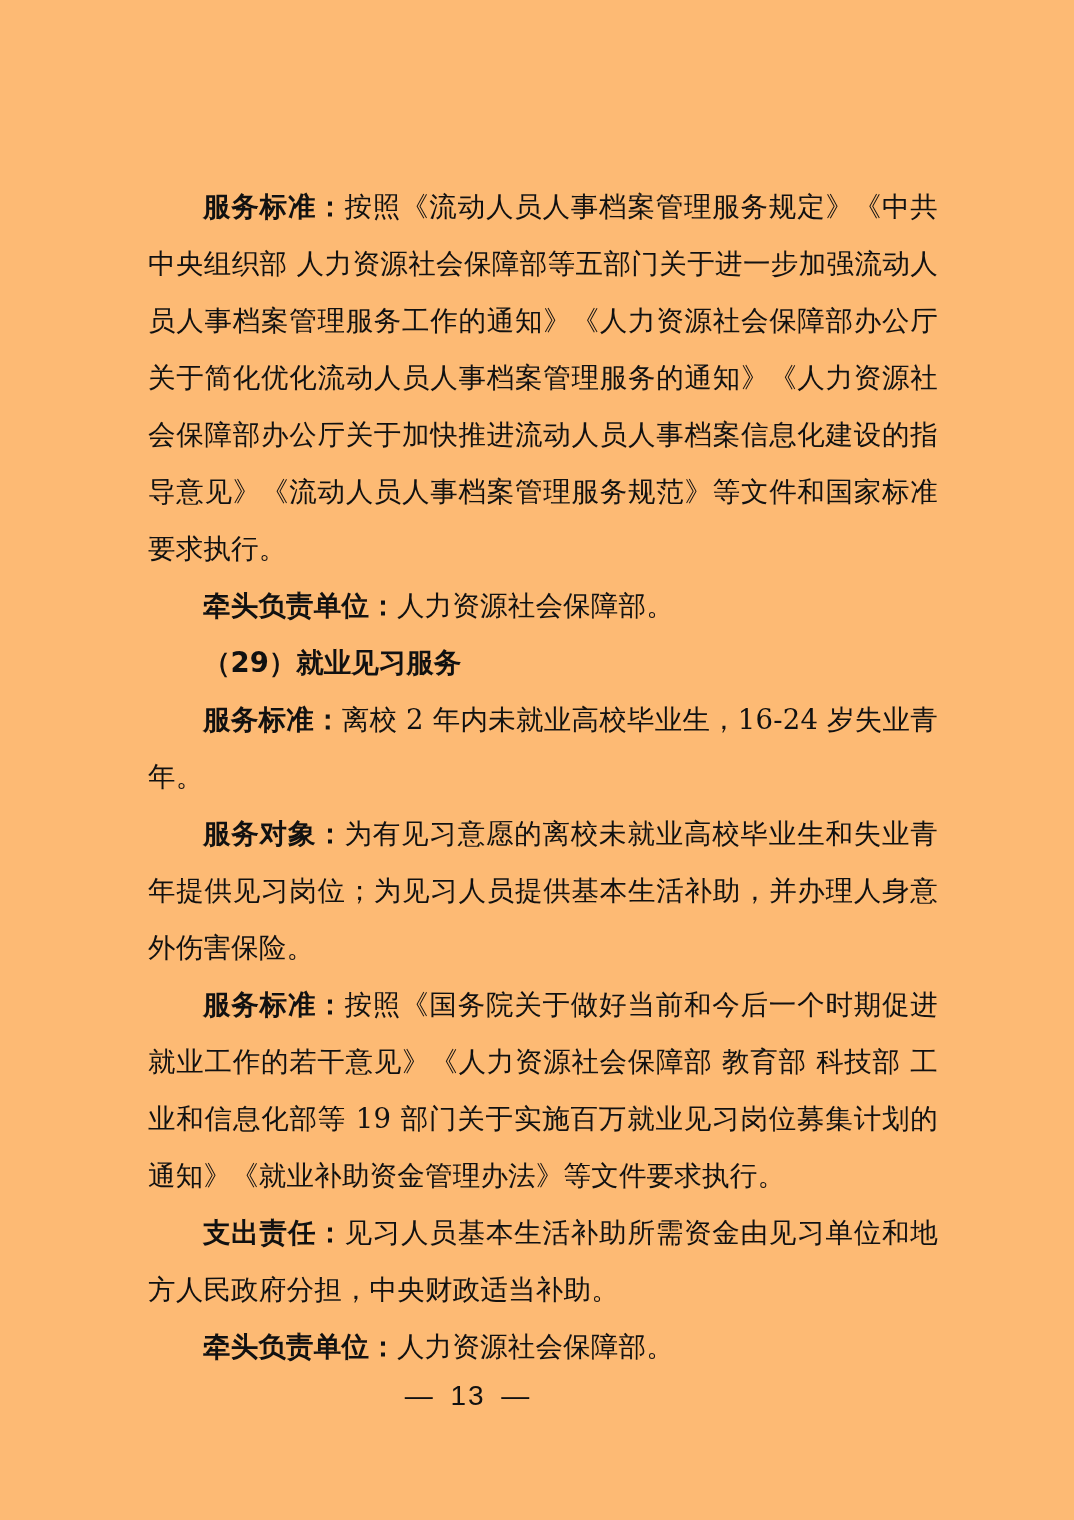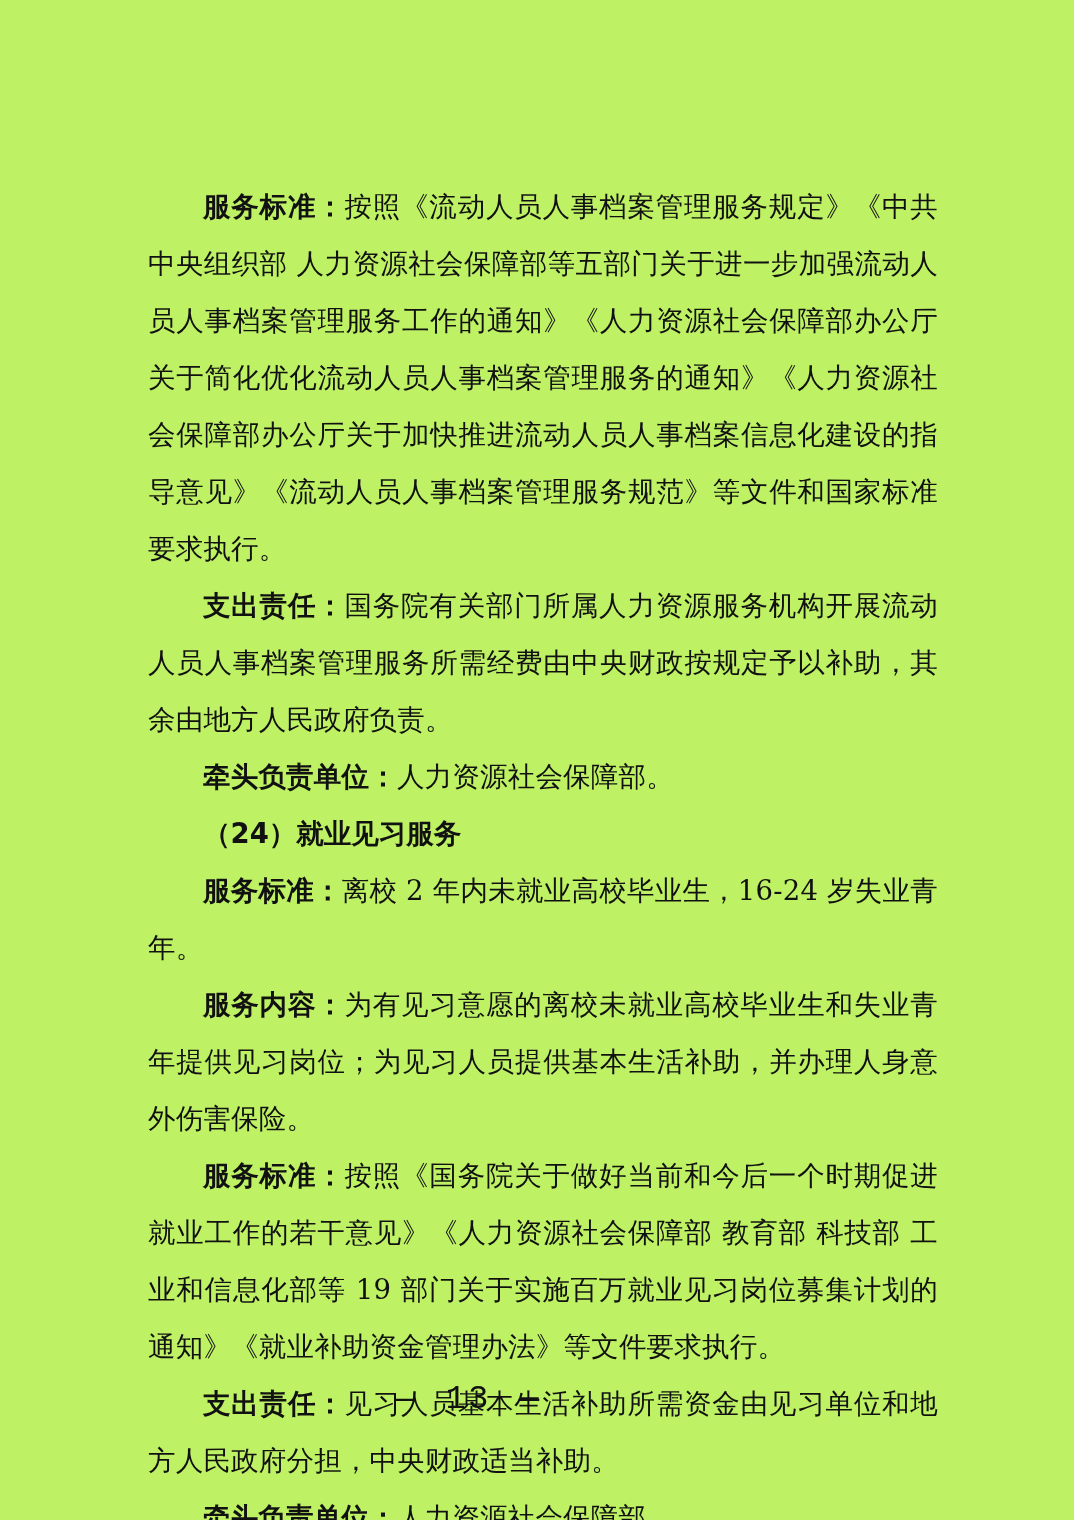--- a/index.html
+++ b/index.html
@@ -4,21 +4,21 @@
 <style>
   html, body {
     margin: 0;
     padding: 0;
     background: #ffffff;
   }
   .page {
     position: relative;
     width: 1074px;
     height: 1520px;
-    background: #bef264;
+    background: #fdba74;
     box-sizing: border-box;
     overflow: hidden;
   }
   .content {
     position: absolute;
     left: 148px;
     top: 178px;
     width: 790px;
   }
   .para {
@@ -44,22 +44,22 @@
     color: #111111;
     text-indent: 55px;
     margin: 0;
   }
   .footer {
     position: absolute;
     left: 0;
     top: 1380px;
     width: 936px;
     text-align: center;
-    font-family: Liberation Mono, monospace;
-    font-size: 34px;
+    font-family: Liberation Sans, sans-serif;
+    font-size: 28px;
     color: #111111;
     letter-spacing: 2px;
   }
   .footer .pgnum {
     display: inline-block;
     padding: 0 6px;
   }
   .dash {
     display: inline-block;
     color: #111111;
@@ -67,29 +67,28 @@
 </style>
 </head>
 <body>
 
 <div class="page">
 
   <div class="content">
 
     <p class="para"><span class="lead">服务标准：</span><span>按照《流动人员人事档案管理服务规定》《中共中央组织部 人力资源社会保障部等五部门关于进一步加强流动人员人事档案管理服务工作的通知》《人力资源社会保障部办公厅关于简化优化流动人员人事档案管理服务的通知》《人力资源社会保障部办公厅关于加快推进流动人员人事档案信息化建设的指导意见》《流动人员人事档案管理服务规范》等文件和国家标准要求执行。</span></p>
 
-    <p class="para"><span class="lead">支出责任：</span><span>国务院有关部门所属人力资源服务机构开展流动人员人事档案管理服务所需经费由中央财政按规定予以补助，其余由地方人民政府负责。</span></p>
 
     <p class="para"><span class="lead">牵头负责单位：</span><span>人力资源社会保障部。</span></p>
 
-    <p class="heading">（24）就业见习服务</p>
+    <p class="heading">（29）就业见习服务</p>
 
     <p class="para"><span class="lead">服务标准：</span><span>离校 2 年内未就业高校毕业生，16-24 岁失业青年。</span></p>
 
-    <p class="para"><span class="lead">服务内容：</span><span>为有见习意愿的离校未就业高校毕业生和失业青年提供见习岗位；为见习人员提供基本生活补助，并办理人身意外伤害保险。</span></p>
+    <p class="para"><span class="lead">服务对象：</span><span>为有见习意愿的离校未就业高校毕业生和失业青年提供见习岗位；为见习人员提供基本生活补助，并办理人身意外伤害保险。</span></p>
 
     <p class="para"><span class="lead">服务标准：</span><span>按照《国务院关于做好当前和今后一个时期促进就业工作的若干意见》《人力资源社会保障部 教育部 科技部 工业和信息化部等 19 部门关于实施百万就业见习岗位募集计划的通知》《就业补助资金管理办法》等文件要求执行。</span></p>
 
     <p class="para"><span class="lead">支出责任：</span><span>见习人员基本生活补助所需资金由见习单位和地方人民政府分担，中央财政适当补助。</span></p>
 
     <p class="para"><span class="lead">牵头负责单位：</span><span>人力资源社会保障部。</span></p>
 
   </div>
 
   <div class="footer">

